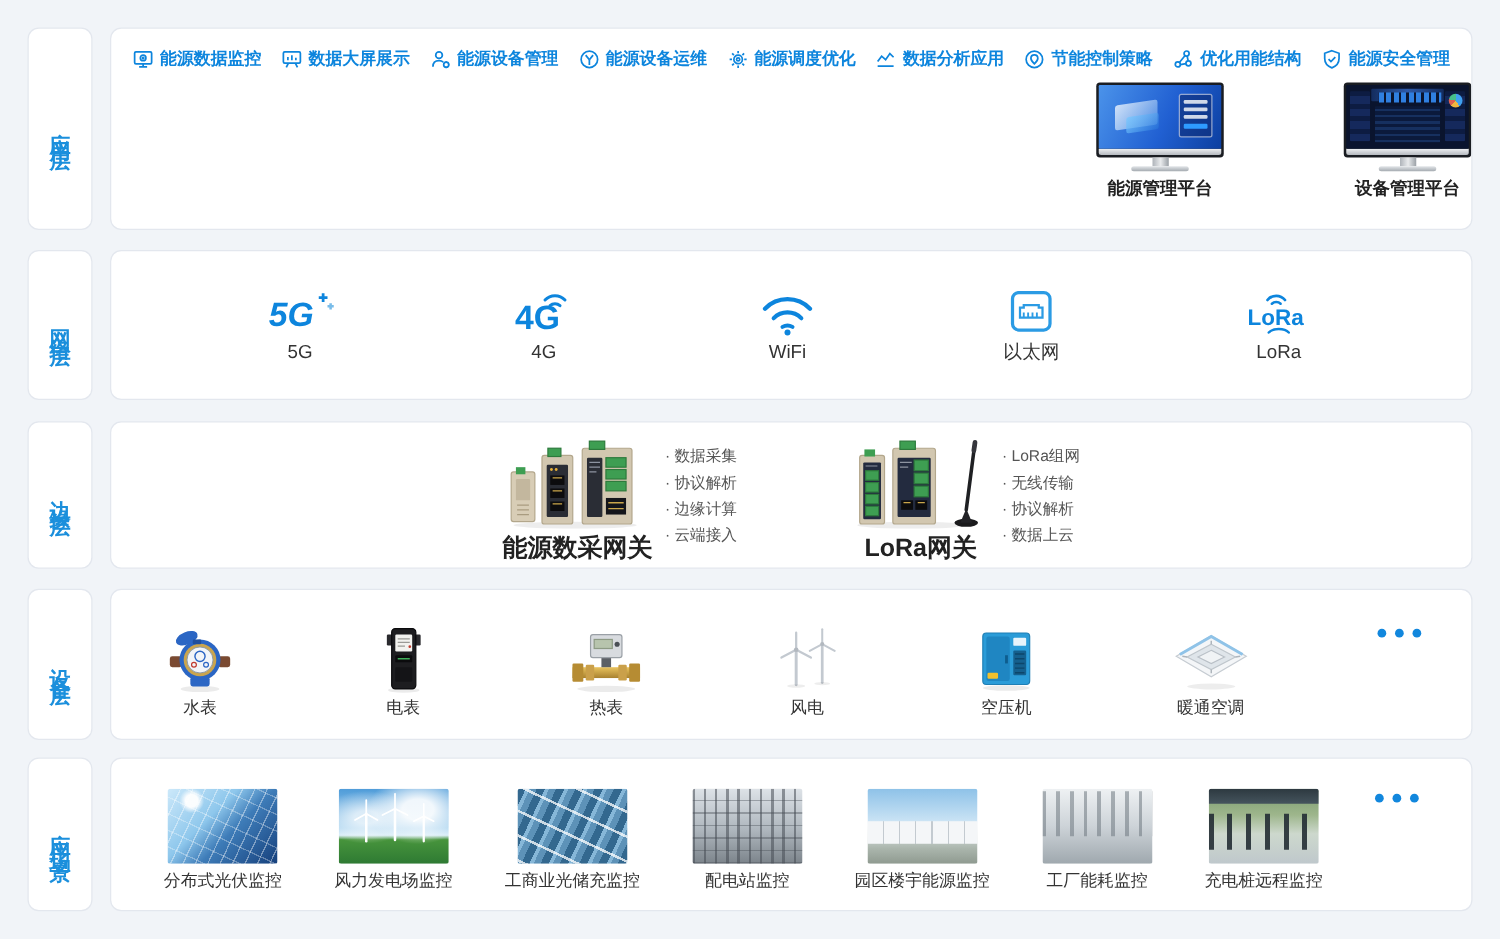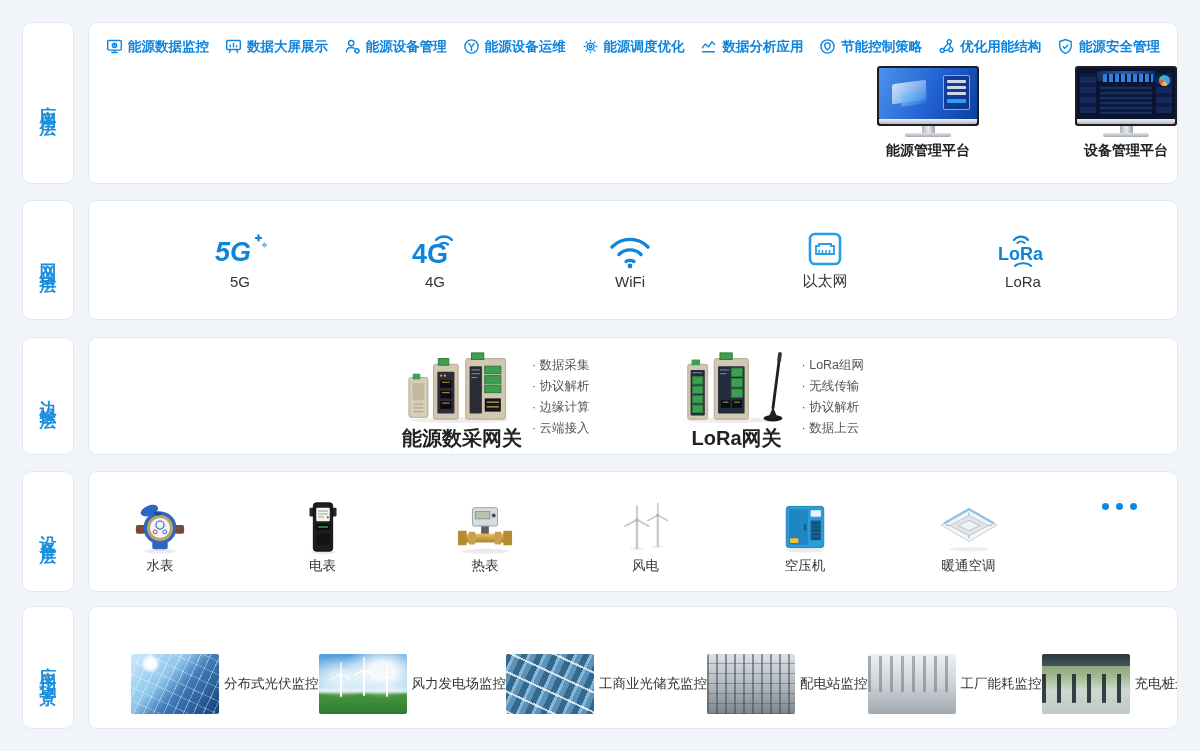--- a/index.html
+++ b/index.html
@@ -26,21 +26,21 @@
     writing-mode:vertical-rl; text-orientation:upright;
     color:#1b8fdc; font-size:17px; font-weight:700; letter-spacing:7px;
   }
   .panel {
     flex:1; background:#fff; border:1px solid #e3e7ee; border-radius:9px;
     position:relative; overflow:hidden;
   }
 
   
   .apps-row { display:flex; justify-content:space-between; padding:15px 17px 0 17px; }
-  .app-item { display:flex; gap:5px; color:#0d85dd; font-size:13.5px; font-weight:600; white-space:nowrap; }
+  .app-item { display:flex; align-items:center; gap:5px; color:#0d85dd; font-size:13.5px; font-weight:600; white-space:nowrap; }
   .app-item svg { flex:0 0 auto; }
   .platforms-row { display:flex; justify-content:flex-end; gap:96px; margin-top:10px; }
   .platform { display:flex; flex-direction:column; align-items:center; }
   .platform-label { margin-top:5px; font-size:14px; font-weight:700; color:#222; }
   .monitor { display:flex; flex-direction:column; align-items:center; }
   .m-screen { width:102px; height:60px; background:#1a1d22; border-radius:3px; padding:2px 2px 0 2px; }
   .m-view { width:100%; height:51px; position:relative; overflow:hidden; border-radius:1px; }
   .m-bar { width:100%; height:5px; background:linear-gradient(#eef0f2,#b6bac0); border-radius:0 0 2px 2px; }
   .m-neck { width:13px; height:7px; background:linear-gradient(90deg,#aeb3b9,#e9ebed,#9aa0a6); }
   .m-foot { width:46px; height:4px; background:linear-gradient(#e3e6e9,#a4aab0); border-radius:2px; }
@@ -80,21 +80,21 @@
   .feat { font-size:12.5px; color:#555; line-height:21px; white-space:nowrap; }
   .feat::before { content:"· "; color:#555; }
 
   
   .dev-row { display:flex; justify-content:space-between; align-items:flex-end; height:100%; padding:0 40px 16px 40px; }
   .dev-item { display:flex; flex-direction:column; align-items:center; gap:2px; }
   .dev-label { font-size:13.5px; color:#333; font-weight:500; white-space:nowrap; }
 
   
   .sc-row { display:flex; justify-content:space-between; align-items:flex-end; height:100%; padding:0 42px 14px 42px; }
-  .sc-item { display:flex; flex-direction:row; align-items:center; gap:5px;justify-content:center; }
+  .sc-item { display:flex; flex-direction:column; align-items:center; gap:5px;justify-content:center; }
   .sc-img { width:88px; height:60px; border-radius:2px; position:relative; overflow:hidden; }
   .sc-label { font-size:13.5px; color:#333; font-weight:500; white-space:nowrap; }
 
   .sc1 { background:
     radial-gradient(circle at 22% 16%, rgba(255,255,255,.95) 0 5px, rgba(255,255,255,0) 10px),
     repeating-linear-gradient(115deg, rgba(255,255,255,.40) 0 1px, rgba(255,255,255,0) 1px 9px),
     repeating-linear-gradient(25deg, rgba(255,255,255,.30) 0 1px, rgba(255,255,255,0) 1px 12px),
     linear-gradient(135deg,#cde9fa 0%,#8ec7ec 38%,#3e7cb8 58%,#16407c 100%); }
   .sc2 { background:
     radial-gradient(ellipse at 72% 28%, rgba(255,255,255,.9) 0 14%, rgba(255,255,255,0) 45%),
@@ -566,20 +566,24 @@
         <div class="sc-item">
           <div class="sc-img sc3"></div>
           <span class="sc-label">工商业光储充监控</span>
         </div>
 
         <div class="sc-item">
           <div class="sc-img sc4"></div>
           <span class="sc-label">配电站监控</span>
         </div>
 
+        <div class="sc-item">
+          <div class="sc-img sc5"></div>
+          <span class="sc-label">园区楼宇能源监控</span>
+        </div>
 
         <div class="sc-item">
           <div class="sc-img sc6"></div>
           <span class="sc-label">工厂能耗监控</span>
         </div>
 
         <div class="sc-item">
           <div class="sc-img sc7"></div>
           <span class="sc-label">充电桩远程监控</span>
         </div>

